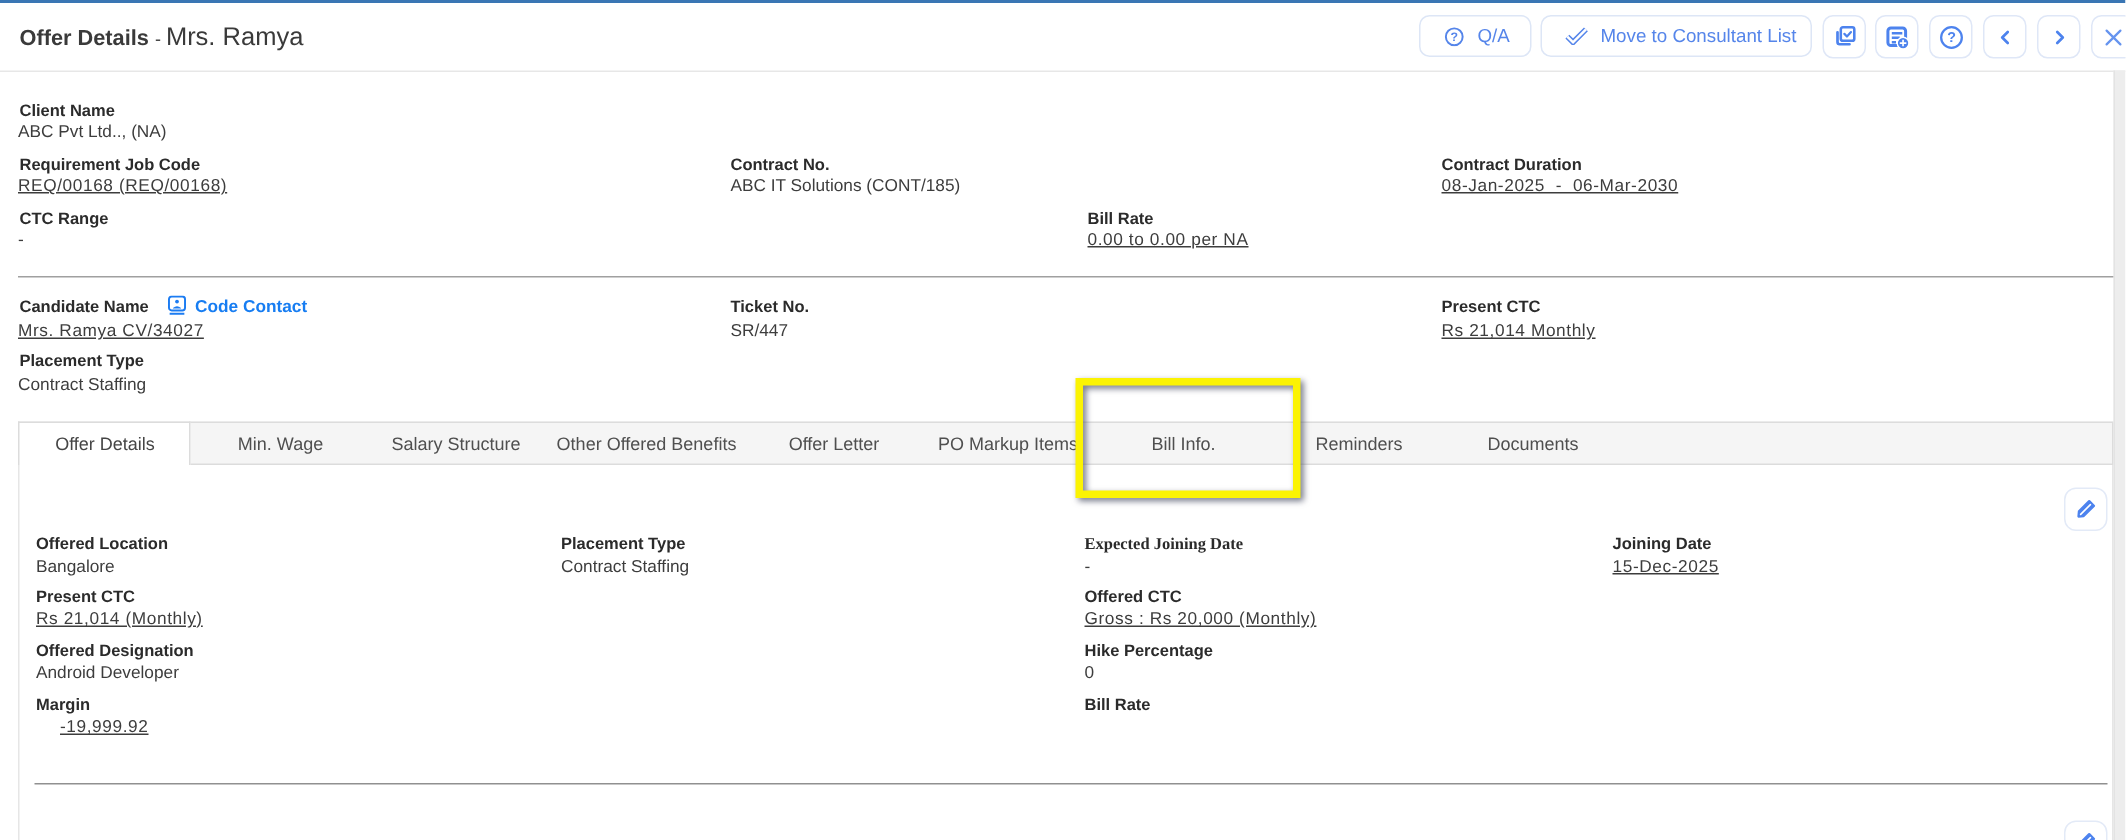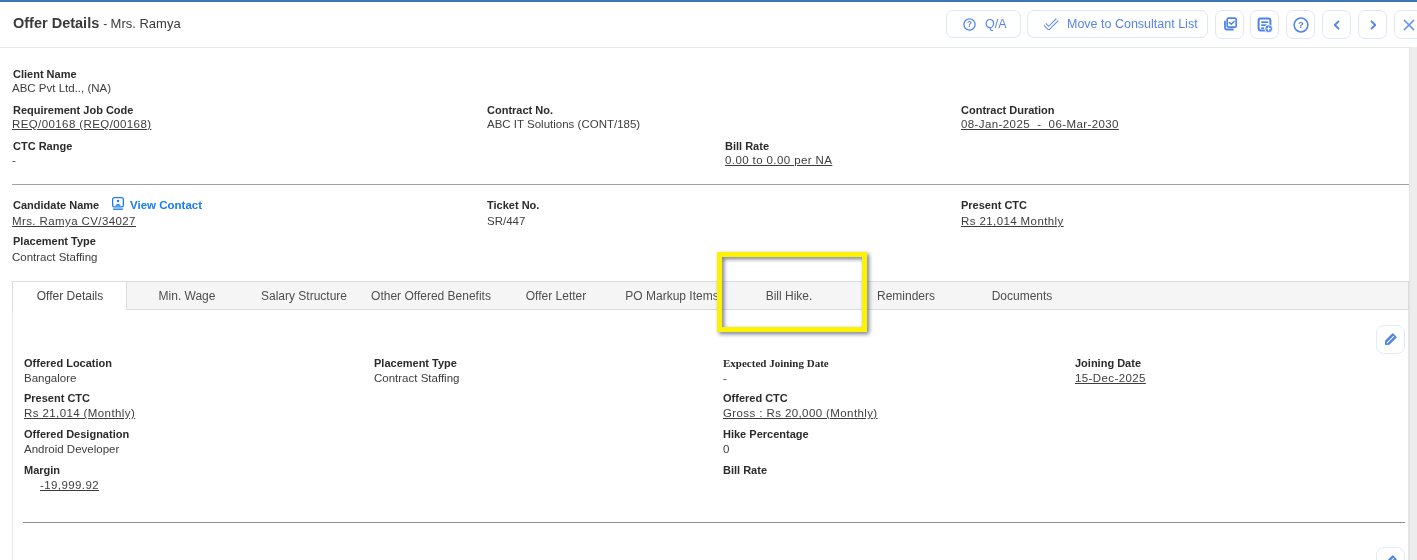--- a/index.html
+++ b/index.html
@@ -13,21 +13,21 @@
   .tabtxt { position:absolute; font-size:12px; color:#4f4f4f; line-height:14px; white-space:nowrap; transform:translateX(-50%); }
   .btn { position:absolute; background:#fff; border:1px solid #dde6f6; border-radius:7px; }
   .ibtn { position:absolute; width:29px; height:29px; top:10px; background:#fff; border:1px solid #dfe7f7; border-radius:7px; display:flex; align-items:center; justify-content:center; }
 </style>
 </head>
 <body>
 <div id="app">
 
   <div class="abs" style="left:0;top:0;width:1417px;height:1.5px;background:#3a76b4;"></div>
 
-  <div class="abs" style="left:13px;top:15px;font-size:14.5px;font-weight:700;color:#3a3a3a;">Offer Details <span style="font-weight:400;font-size:12px;">- </span><span style="font-weight:400;font-size:13px;color:#3a3a3a;">Mrs.&nbsp;Ramya</span></div>
+  <div class="abs" style="left:13px;top:15px;font-size:14.5px;font-weight:700;color:#3a3a3a;">Offer Details <span style="font-weight:400;font-size:12px;">- </span><span style="font-weight:400;font-size:17px;color:#3a3a3a;">Mrs.&nbsp;Ramya</span></div>
   <div class="abs" style="left:0;top:47px;width:1417px;height:1px;background:#e7e7e7;"></div>
 
   <div class="btn" style="left:946px;top:10px;width:75px;height:28px;"></div>
   <svg class="abs" style="left:963px;top:18px;" width="13" height="13" viewBox="0 0 13 13">
     <circle cx="6.5" cy="6.5" r="5.6" fill="none" stroke="#5585ea" stroke-width="1.3"></circle>
     <text x="6.5" y="9.4" font-size="8.2" font-weight="700" fill="#5585ea" text-anchor="middle" font-family="Liberation Sans">?</text>
   </svg>
   <div class="abs" style="left:985px;top:17px;font-size:12.5px;color:#5585ea;">Q/A</div>
 
   <div class="btn" style="left:1027px;top:10px;width:181px;height:28px;"></div>
@@ -94,40 +94,40 @@
 
   <div class="abs" style="left:12px;top:184px;width:1398px;height:1px;background:#a0a0a0;"></div>
 
   <div class="lbl" style="left:13px;top:199px;">Candidate Name</div>
   <svg class="abs" style="left:112px;top:197px;" width="12" height="13" viewBox="0 0 12 13">
     <rect x="0.65" y="0.65" width="10.7" height="9.3" rx="1.8" fill="none" stroke="#1c7cf2" stroke-width="1.3"></rect>
     <circle cx="6" cy="4" r="1.25" fill="#1c7cf2"></circle>
     <path d="M3.3 8.4 Q6 5.8 8.7 8.4 L8.7 8.7 L3.3 8.7 Z" fill="#1c7cf2"></path>
     <line x1="1.1" y1="12.2" x2="10.9" y2="12.2" stroke="#1c7cf2" stroke-width="1.4"></line>
   </svg>
-  <div class="abs" style="left:130px;top:199px;font-size:11.5px;font-weight:700;color:#177df2;line-height:13px;">View Contact</div>
+  <div class="abs" style="left:130px;top:199px;font-size:11.5px;font-weight:700;color:#177df2;line-height:13px;">Code Contact</div>
   <div class="val num" style="left:12px;top:215px;">Mrs. Ramya CV/34027</div>
   <div class="lbl" style="left:487px;top:199px;text-align:right;">Ticket No.</div>
   <div class="val" style="left:487px;top:215px;">SR/447</div>
   <div class="lbl" style="left:961px;top:199px;">Present CTC</div>
   <div class="val num" style="left:961px;top:215px;">Rs 21,014 Monthly</div>
 
   <div class="lbl" style="left:13px;top:235px;">Placement Type</div>
   <div class="val" style="left:12px;top:251px;">Contract Staffing</div>
 
   <div class="abs" style="left:12px;top:281px;width:1397px;height:29px;background:#f5f5f5;border:1px solid #dcdcdc;border-bottom:1px solid #dcdcdc;"></div>
 
   <div class="abs" style="left:12px;top:281px;width:115px;height:29px;background:#fff;border:1px solid #dcdcdc;border-bottom:none;"></div>
   <div class="tabtxt" style="left:70px;top:289px;color:#454545;">Offer Details</div>
   <div class="tabtxt" style="left:187px;top:289px;">Min. Wage</div>
   <div class="tabtxt" style="left:304px;top:289px;">Salary Structure</div>
   <div class="tabtxt" style="left:431px;top:289px;">Other Offered Benefits</div>
   <div class="tabtxt" style="left:556px;top:289px;">Offer Letter</div>
   <div class="tabtxt" style="left:672px;top:289px;">PO Markup Items</div>
-  <div class="tabtxt" style="left:789px;top:289px;">Bill Hike.</div>
+  <div class="tabtxt" style="left:789px;top:289px;">Bill Info.</div>
   <div class="tabtxt" style="left:906px;top:289px;">Reminders</div>
   <div class="tabtxt" style="left:1022px;top:289px;">Documents</div>
 
   <div class="abs" style="left:12px;top:310px;width:1397px;height:250px;background:#fff;border-left:1px solid #e6e6e6;border-right:1px solid #e6e6e6;"></div>
 
   <div class="abs" style="left:1376px;top:325px;width:29px;height:29px;border:1px solid #e3eaf7;border-radius:8px;background:#fff;"></div>
   <svg class="abs" style="left:1383px;top:332px;" width="15" height="15" viewBox="0 0 15 15">
     <path d="M9.8 2.1 L12.9 5.2 L6.1 12 L2.7 12.3 L3 8.9 Z" fill="#4d83ee" stroke="#4d83ee" stroke-width="1.6" stroke-linejoin="round"></path>
     <line x1="4.1" y1="10.9" x2="10.6" y2="4.4" stroke="#ffffff" stroke-width="1.1" stroke-linecap="round"></line>
   </svg>

